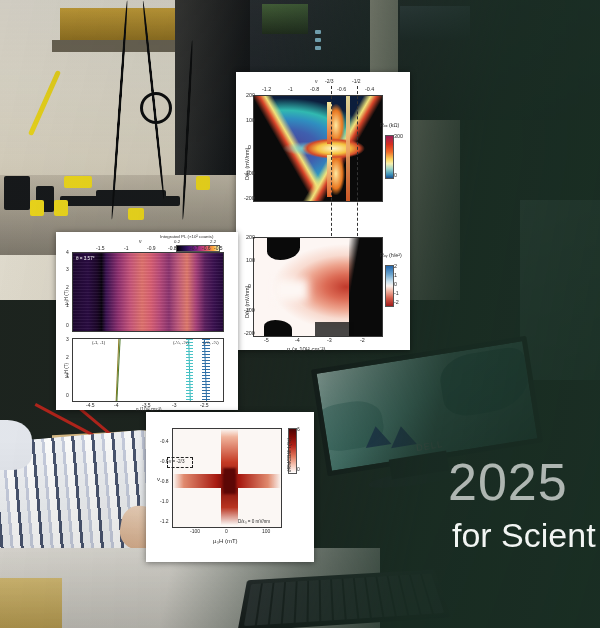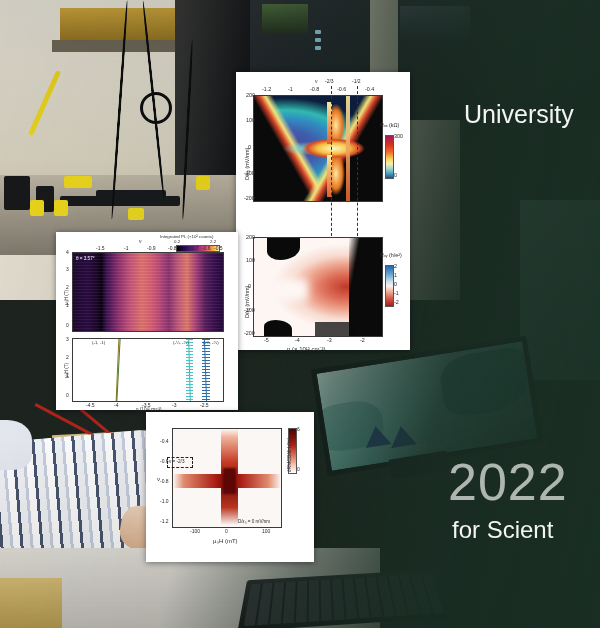--- a/index.html
+++ b/index.html
@@ -101,21 +101,21 @@
   .dark-left{position:absolute;inset:0;
     background:linear-gradient(180deg,rgba(0,0,0,.10),rgba(0,0,0,0) 25%,rgba(0,0,0,0) 70%,rgba(0,0,0,.12));}
 
   
   .hdr-name{position:absolute;left:478px;top:42px;font-size:40px;font-weight:bold;
     color:#e4b24a;white-space:nowrap;letter-spacing:-.5px;}
   .hdr-sub{position:absolute;left:464px;top:100px;font-size:25px;color:#f3f5f4;
     white-space:nowrap;}
   .yr{position:absolute;left:448px;top:452px;font-size:52px;color:#e9ecea;
     opacity:.72;white-space:nowrap;letter-spacing:1px;}
-  .yr-sub{position:absolute;left:452px;top:516px;font-size:24px;color:#f2f5f3;
+  .yr-sub{position:absolute;left:452px;top:516px;font-size:34px;color:#f2f5f3;
     white-space:nowrap;}
 
   
   .panel{position:absolute;background:#fff;box-shadow:0 1px 6px rgba(0,0,0,.45);}
   
   #panelA{left:236px;top:72px;width:174px;height:278px;}
   .axbox{position:absolute;border:1px solid #3a3a3a;overflow:hidden;}
   .lab{position:absolute;color:#2b2b2b;font-size:5.4px;white-space:nowrap;
     font-family:"Liberation Sans",sans-serif;}
   .lab6{position:absolute;color:#2b2b2b;font-size:6px;white-space:nowrap;}
@@ -243,22 +243,21 @@
       </div>
     </div>
     <div class="mon-foot"></div>
     <div class="mon-base"></div>
     <div class="dell">DELL</div>
   </div>
 
   <div class="dark-left"></div>
   <div class="green-veil"></div>
 
-  <div class="hdr-sub">University</div>
-  <div class="yr">2022</div>
+  <div class="yr">2025</div>
   <div class="yr-sub">for Scient</div>
 
   <div class="panel" id="panelA"></div>
 
   <div class="axbox" id="rxxmap">
     <div class="rxx-bg"></div>
     <div class="rxx-l1"></div>
     <div class="rxx-edge"></div>
     <div class="rxx-l2"></div>
     <div class="rxx-spike" style="left:57%;top:6%;width:4%;height:40%;filter:blur(.7px)"></div>

